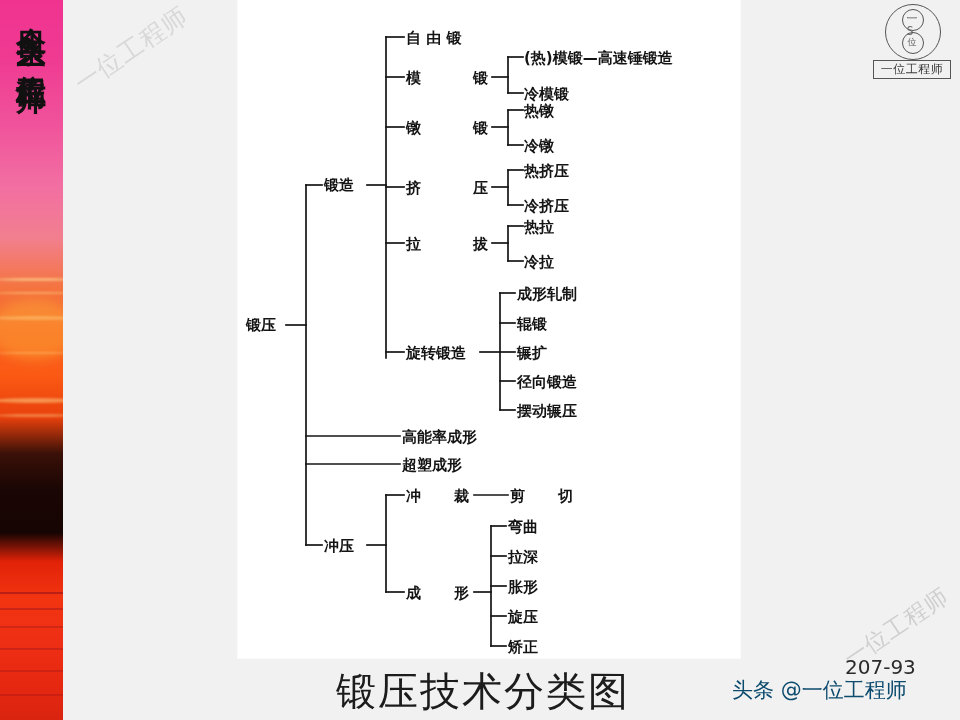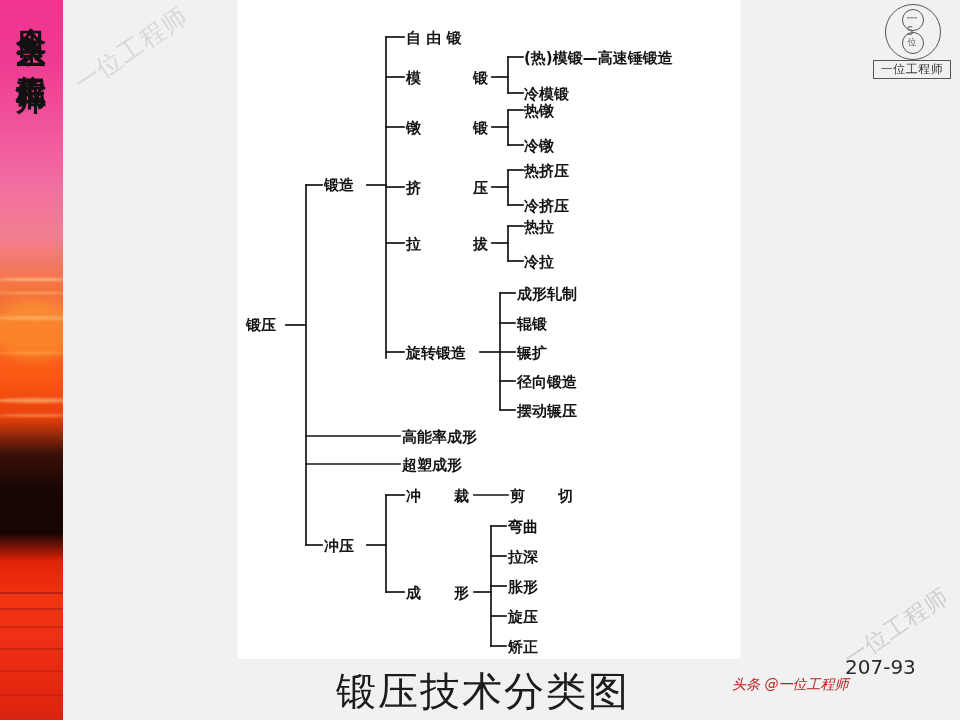--- a/index.html
+++ b/index.html
@@ -95,23 +95,22 @@
     font-family:"DejaVu Sans","Liberation Sans",sans-serif;
     white-space:nowrap;
   }
   #pagenum{
     position:absolute;left:845px;top:655px;
     font-size:20px;color:#2a2a2a;letter-spacing:0px;
     font-family:"DejaVu Sans","Liberation Sans",sans-serif;
   }
   #wm-bottom{
     position:absolute;left:732px;top:676px;
-    font-size:14px;color:#b91c1c;white-space:nowrap;
-    font-family:"DejaVu Sans","Liberation Sans",sans-serif;
-    font-style:italic;
+    font-size:21px;color:#0c4a6e;white-space:nowrap;
+    font-family:"DejaVu Sans","Liberation Sans",sans-serif;
   }
   #wm-2{left:838px;top:648px;font-size:23px;color:#cfcfcf;}
 </style>
 </head>
 <body>
 
 <div id="stage">
 
   <div id="sidebar">
     <div class="glow" style="top:300px;height:60px;background:rgba(255,200,60,.35);"></div>

